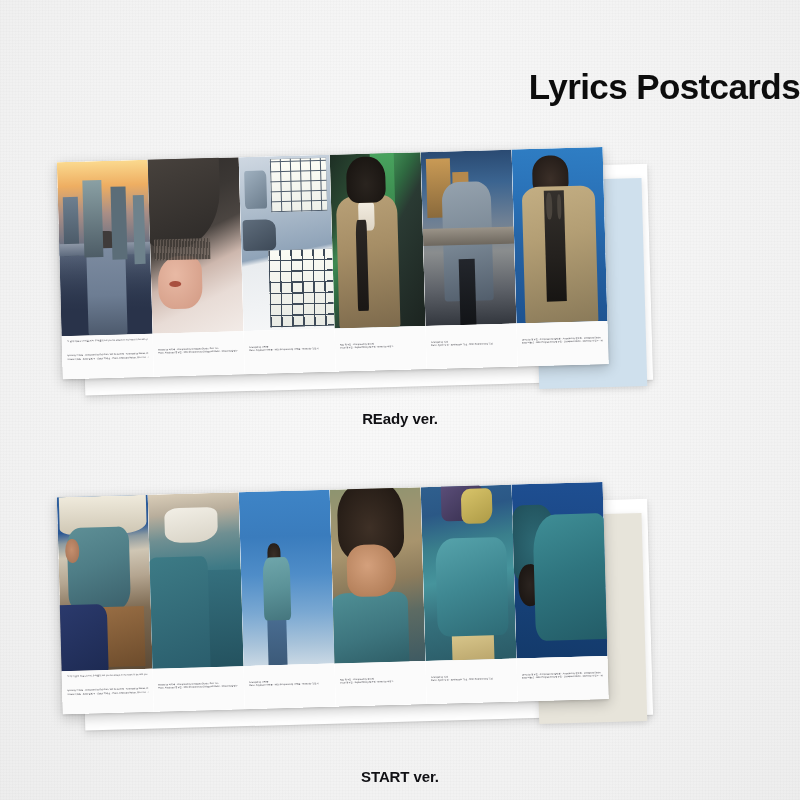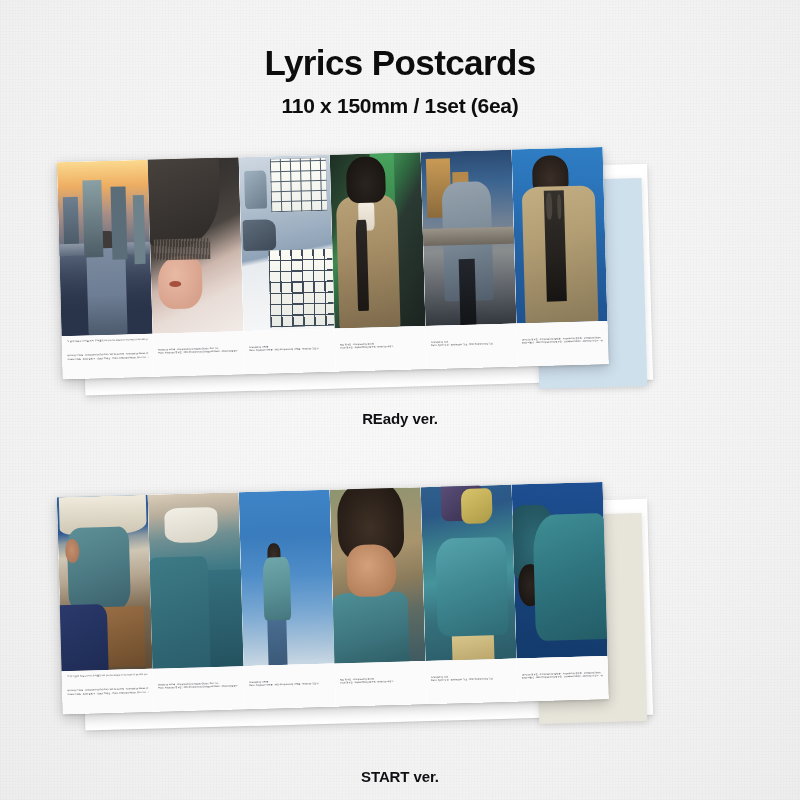--- a/index.html
+++ b/index.html
@@ -13,21 +13,21 @@
   body {
     background-color:#f5f5f5;
     background-image:
       repeating-linear-gradient(0deg, rgba(0,0,0,0.012) 0px, rgba(0,0,0,0.012) 1px, transparent 1px, transparent 3px),
       repeating-linear-gradient(90deg, rgba(0,0,0,0.012) 0px, rgba(0,0,0,0.012) 1px, transparent 1px, transparent 3px),
       radial-gradient(ellipse at 50% 40%, #fafafa 0%, #f2f2f2 70%, #ededed 100%);
     position:relative;
   }
 
   
-  .header { text-align:center; padding-top:44px; }
+  .header { text-align:right; padding-top:68px; }
   .title {
     font-size:35px; font-weight:bold; color:#0d0d0d;
     letter-spacing:-0.6px; line-height:1.1;
   }
   .subtitle {
     font-size:21px; font-weight:bold; color:#0d0d0d;
     letter-spacing:-0.3px; margin-top:11px;
   }
 
   
@@ -262,21 +262,20 @@
       background:linear-gradient(160deg,#3f8e96 0%,#2f757f 46%,#235c67 100%);
       border-radius:30% 16% 8% 14%; }
   .s6 .f { position:absolute; left:4%; top:46%; width:26%; height:24%;
       background:radial-gradient(ellipse at 50% 50%,#2b2420,#17120f); border-radius:46%; }
 </style>
 </head>
 <body>
 
 <div class="header">
   <div class="title">Lyrics Postcards</div>
-  <div class="subtitle">110 x 150mm / 1set (6ea)</div>
 </div>
 
 <div class="set-block" id="set-ready">
   <div class="set-stage">
     <div class="tilt">
 
       <div class="back-sheet"></div>
 
       <div class="back-card" style="background:#cfe0ed;">
         <div class="logo">ENHYPEN</div>

